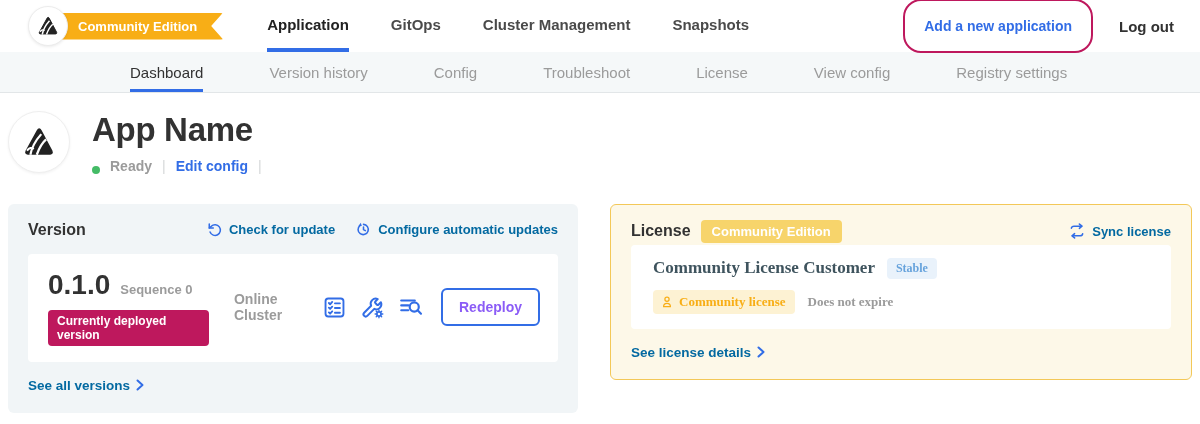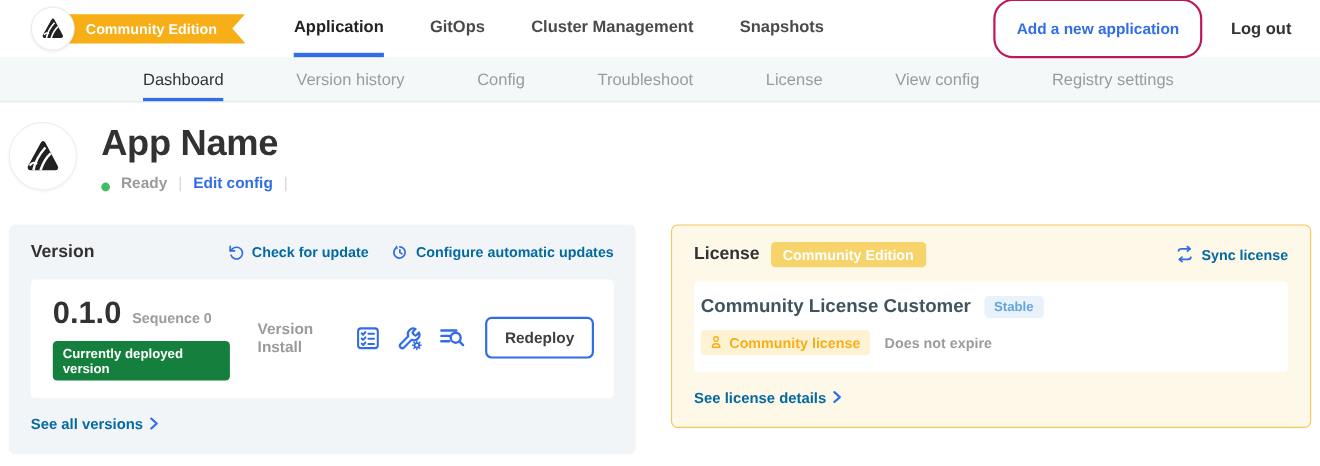--- a/index.html
+++ b/index.html
@@ -53,40 +53,40 @@
 
   
   .version-card { width:570px; background:#f1f5f7; border-radius:6px; padding:17px 20px 20px; }
   .vc-head { display:flex; align-items:center; }
   .vc-head .links { margin-left:auto; display:flex; gap:20px; }
   .vc-box { margin-top:15px; padding:15px 18px 16px 20px; display:flex;
     justify-content:space-between; align-items:center;gap:25px; }
   .ver-row { display:flex; align-items:baseline; }
   .ver-num { font-size:28px; font-weight:700; }
   .ver-seq { font-size:13px; font-weight:600; color:#9b9b9b; margin-left:10px;margin-top:10px; }
-  .dep-badge { display:inline-block; margin-top:9px; background:#15803d; color:#fff;
+  .dep-badge { display:inline-block; margin-top:9px; background:#be185d; color:#fff;
     font-size:12px; font-weight:700; padding:4px 9px; border-radius:4px; }
   .dep-date { margin-top:10px; font-size:13px; font-weight:600; color:#9b9b9b; }
   .controls { display:flex; align-items:center; gap:13px; }
   .install-type { font-size:14px; font-weight:700; color:#9b9b9b; margin-right:3px; }
   .icon-btn { display:flex; align-items:center; justify-content:center; cursor:pointer; background:none; border:none; padding:0; }
-  .redeploy-btn { background:#fff; border:2px solid #326de6; color:#404040; font-weight:700;
+  .redeploy-btn { background:#fff; border:2px solid #326de6; color:#8b5cf6; font-weight:700;
     font-size:14px; padding:9px 16px; border-radius:6px; cursor:pointer; margin-left:4px;
     font-family:inherit; }
   .see-link { margin-top:16px; }
   .see-link .blue-link { font-size:13.5px; }
 
   
   .license-card { flex:1; background:#fdf8e8; border:1.5px solid #f3c858; border-radius:6px;
     padding:15px 20px 19px; }
   .lc-head { display:flex; align-items:center; }
   .edition-badge { margin-left:10px; background:#f7d46b; color:#fff; font-size:13px;
     font-weight:700; padding:4px 11px; border-radius:4px; }
   .lc-head .blue-link { margin-left:auto; }
-  .lc-box { margin-top:13px; padding:13px 6px 15px; }
+  .lc-box { margin-top:2px; padding:13px 22px 15px;font-family:Liberation Serif, serif; }
   .lc-row1 { display:flex; align-items:center; }
   .customer-name { font-size:17px; font-weight:700; color:#3f545e; }
   .stable-badge { margin-left:12px; background:#e9f2fb; color:#67a3dc; font-size:12px;
     font-weight:600; padding:3px 9px; border-radius:4px; }
   .lc-row2 { display:flex; align-items:center; margin-top:11px; }
   .type-badge { display:flex; align-items:center; gap:5px; background:#fdf2d3; color:#f8ae16;
     font-size:13px; font-weight:700; padding:4px 9px 4px 7px; border-radius:4px; }
   .expiry { margin-left:13px; font-size:13px; font-weight:600; color:#9b9b9b; }
 
   svg { display:block; }
@@ -178,21 +178,21 @@
     <div class="white-box vc-box">
       <div>
         <div class="ver-row">
           <span class="ver-num">0.1.0</span>
           <span class="ver-seq">Sequence 0</span>
         </div>
         <div class="dep-badge">Currently deployed version</div>
       </div>
 
       <div class="controls">
-        <span class="install-type">Version Install</span>
+        <span class="install-type">Online Cluster</span>
         <button class="icon-btn" title="">
           <svg viewBox="0 0 24 24" width="25" height="25" fill="none" stroke="#326de6" stroke-width="1.8" stroke-linecap="round" stroke-linejoin="round">
             <rect x="3.4" y="3.4" width="17.2" height="17.2" rx="2.6"></rect>
             <polyline points="6.6 7.7 7.8 8.9 9.8 6.7"></polyline>
               <line x1="12.4" y1="8" x2="17.2" y2="8"></line>
             <polyline points="6.6 12.2 7.8 13.4 9.8 11.2"></polyline>
               <line x1="12.4" y1="12.5" x2="17.2" y2="12.5"></line>
             <polyline points="6.6 16.7 7.8 17.9 9.8 15.7"></polyline>
               <line x1="12.4" y1="17" x2="17.2" y2="17"></line>
           </svg>

